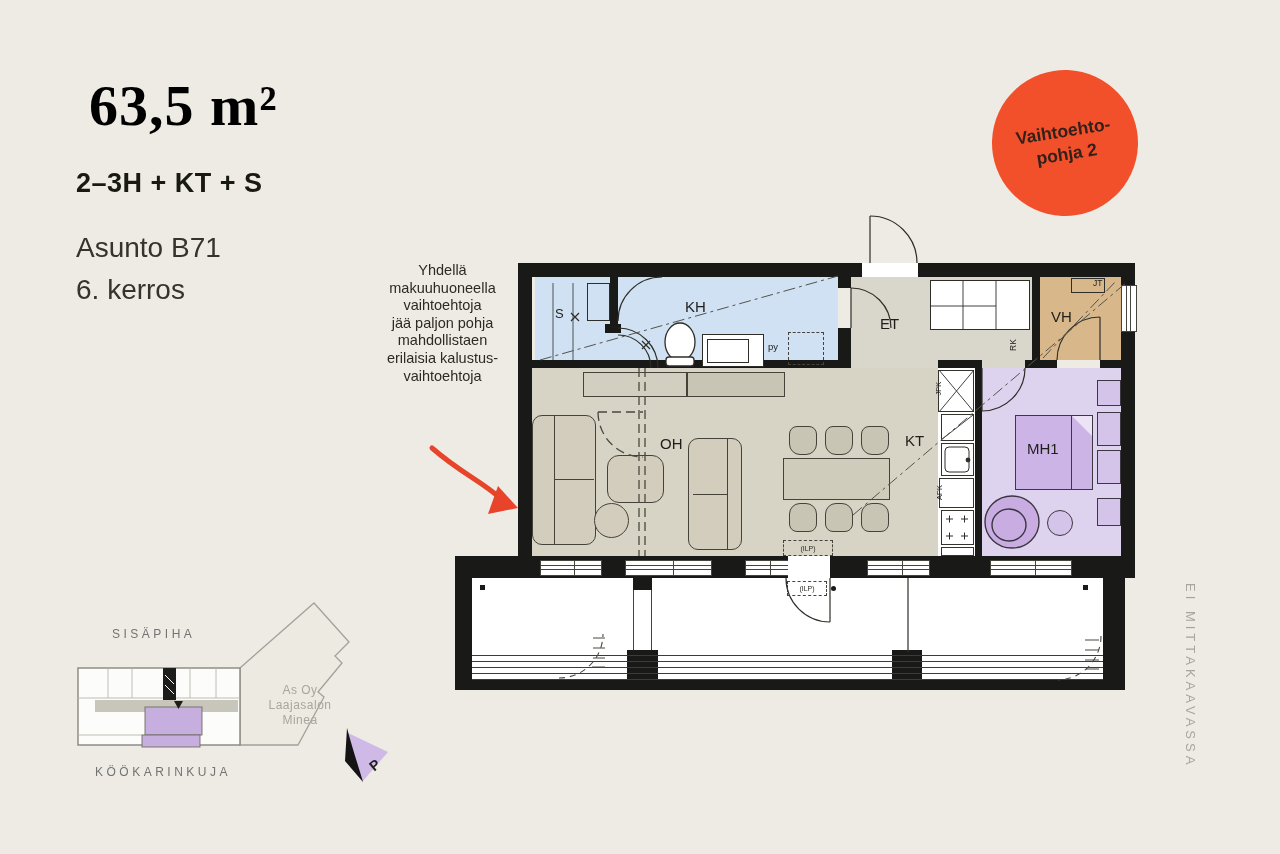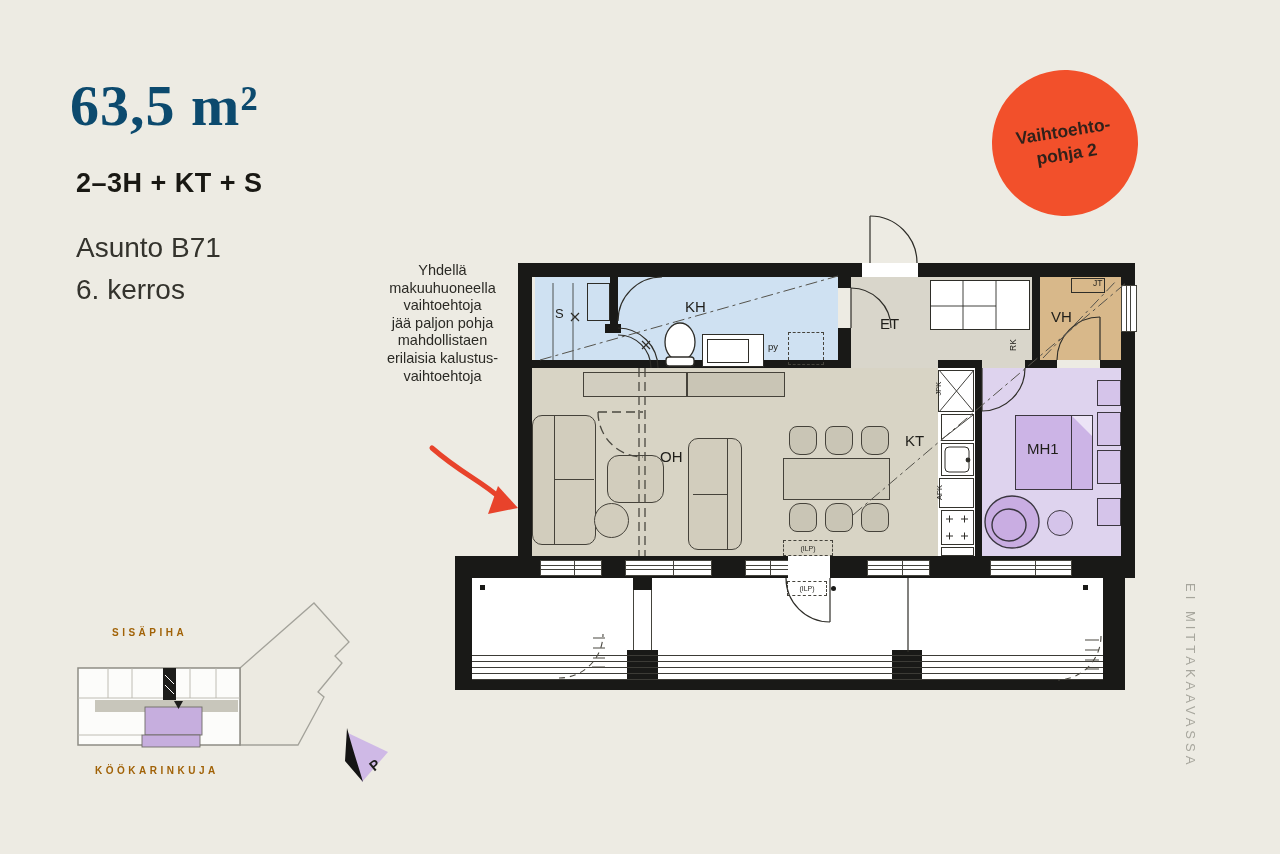--- a/index.html
+++ b/index.html
@@ -1,21 +1,21 @@
 <!DOCTYPE html>
 <html><head>
 <meta charset="utf-8">
 <style>
   html,body{margin:0;padding:0;}
   body{width:1280px;height:854px;position:relative;background:#EDEBE3;overflow:hidden;
        font-family:"Liberation Sans",sans-serif;color:#23221D;}
   .abs{position:absolute;}
   
-  .hd-area{left:70px;top:72px;font-family:"Liberation Serif",serif;font-weight:700;
-           font-size:58px;color:#0c4a6e;letter-spacing:1px;text-align:center;}
+  .hd-area{left:89px;top:72px;font-family:"Liberation Serif",serif;font-weight:700;
+           font-size:58px;color:#000000;letter-spacing:1px;text-align:center;}
   .hd-type{left:76px;top:168px;font-size:27px;font-weight:800;color:#191813;letter-spacing:.5px;}
   .hd-apt{left:76px;top:232px;font-size:28px;font-weight:400;color:#34332D;}
   .hd-floor{left:76px;top:274px;font-size:28px;font-weight:400;color:#34332D;}
   
   .badge{left:992px;top:70px;width:146px;height:146px;border-radius:50%;background:#F2502B;
          display:flex;align-items:center;justify-content:center;text-align:center;
          transform:rotate(-9deg);}
   .badge-text{font-size:17.5px;font-weight:700;color:#31211A;line-height:1.3;}
   
   .annot{left:355px;top:262px;width:175px;text-align:center;font-size:14.5px;
@@ -39,21 +39,21 @@
   .lbl-sm{font-size:8.5px;}
   .rot{transform:rotate(-90deg);}
   .dash-box{position:absolute;border:1.2px dashed #45433C;box-sizing:border-box;
             font-size:7px;color:#2A2925;display:flex;align-items:center;justify-content:center;}
   .dot{position:absolute;width:5px;height:5px;background:#191917;}
   .rail{position:absolute;left:17px;width:631px;top:445px;height:25px;
         background:repeating-linear-gradient(180deg,#3C3B36 0 1px,transparent 1px 6px);}
   .parveke{left:240px;top:398px;width:190px;text-align:center;font-size:16px;color:#232219;line-height:21px;}
   
   .site{left:70px;top:595px;width:345px;height:215px;}
-  .site-cap{position:absolute;font-size:10px;font-weight:700;letter-spacing:3.5px;color:#a16207;}
+  .site-cap{position:absolute;font-size:12px;font-weight:400;letter-spacing:3.5px;color:#737373;}
   .site-co{position:absolute;left:178px;top:88px;width:104px;text-align:center;
            font-size:12px;color:#A8A79E;line-height:15px;letter-spacing:.5px;}
   .north-p{position:absolute;left:300px;top:162px;font-size:14px;font-weight:700;color:#1D1D1B;
            transform:rotate(-40deg);}
   
   .vnote{left:1183px;top:583px;writing-mode:vertical-rl;font-size:13px;letter-spacing:4px;
          color:#A7A69D;font-weight:500;}
   svg{display:block;}
   .overlay{position:absolute;left:0;top:0;pointer-events:none;}
 </style>
@@ -257,21 +257,21 @@
       <path d="M646 426 A44 44 0 0 1 603 470" stroke-dasharray="6 5"></path>
       <path d="M138 428 H150 M138 438 H150 M138 448 H150 M137 457 H150"></path>
       <path d="M630 430 H644 M630 440 H644 M630 450 H644 M631 459 H644"></path>
     </g>
   </svg>
 
   <div class="lbl lbl-room" style="left:100px;top:96px;font-size:13px;">S</div>
   <div class="lbl lbl-room" style="left:230px;top:88px;">KH</div>
   <div class="lbl lbl-room" style="left:425px;top:105px;">ET</div>
   <div class="lbl lbl-room" style="left:596px;top:98px;">VH</div>
-  <div class="lbl lbl-room" style="left:205px;top:238px;">OH</div>
+  <div class="lbl lbl-room" style="left:205px;top:225px;">OH</div>
   <div class="lbl lbl-room" style="left:450px;top:222px;">KT</div>
   <div class="lbl lbl-room" style="left:572px;top:230px;">MH1</div>
   <div class="lbl lbl-sm" style="left:638px;top:68px;">JT</div>
   <div class="lbl lbl-sm rot" style="left:552px;top:130px;">RK</div>
   <div class="lbl" style="left:313px;top:131px;font-size:9.5px;">py</div>
   <div class="lbl rot" style="left:477px;top:174px;font-size:7.5px;">JPK</div>
   <div class="lbl rot" style="left:477px;top:278px;font-size:7.5px;">APK</div>
 </div>
 
 <div class="abs site">
@@ -293,16 +293,21 @@
     <rect x="75" y="112" width="57" height="28" fill="#C6AEDE" stroke="#6F6D66" stroke-width="0.9"></rect>
     <rect x="72" y="140" width="58" height="12" fill="#C6AEDE" stroke="#6F6D66" stroke-width="0.9"></rect>
 
     <polygon points="104,106 113,106 108.5,114" fill="#1D1D1B"></polygon>
 
     <polygon points="278,138 318,157 292,187" fill="#CFB9E6"></polygon>
     <path d="M277,133 C282,152 288,170 293,187 L275,166 Z" fill="#141414"></path>
   </svg>
   <div class="site-cap" style="left:42px;top:32px;">SISÄPIHA</div>
   <div class="site-cap" style="left:25px;top:170px;">KÖÖKARINKUJA</div>
+  <div class="site-co">
+    <div>As Oy</div>
+    <div>Laajasalon</div>
+    <div>Minea</div>
+  </div>
   <div class="north-p">P</div>
 </div>
 
 <div class="abs vnote">EI MITTAKAAVASSA</div>
 
 </body></html>

